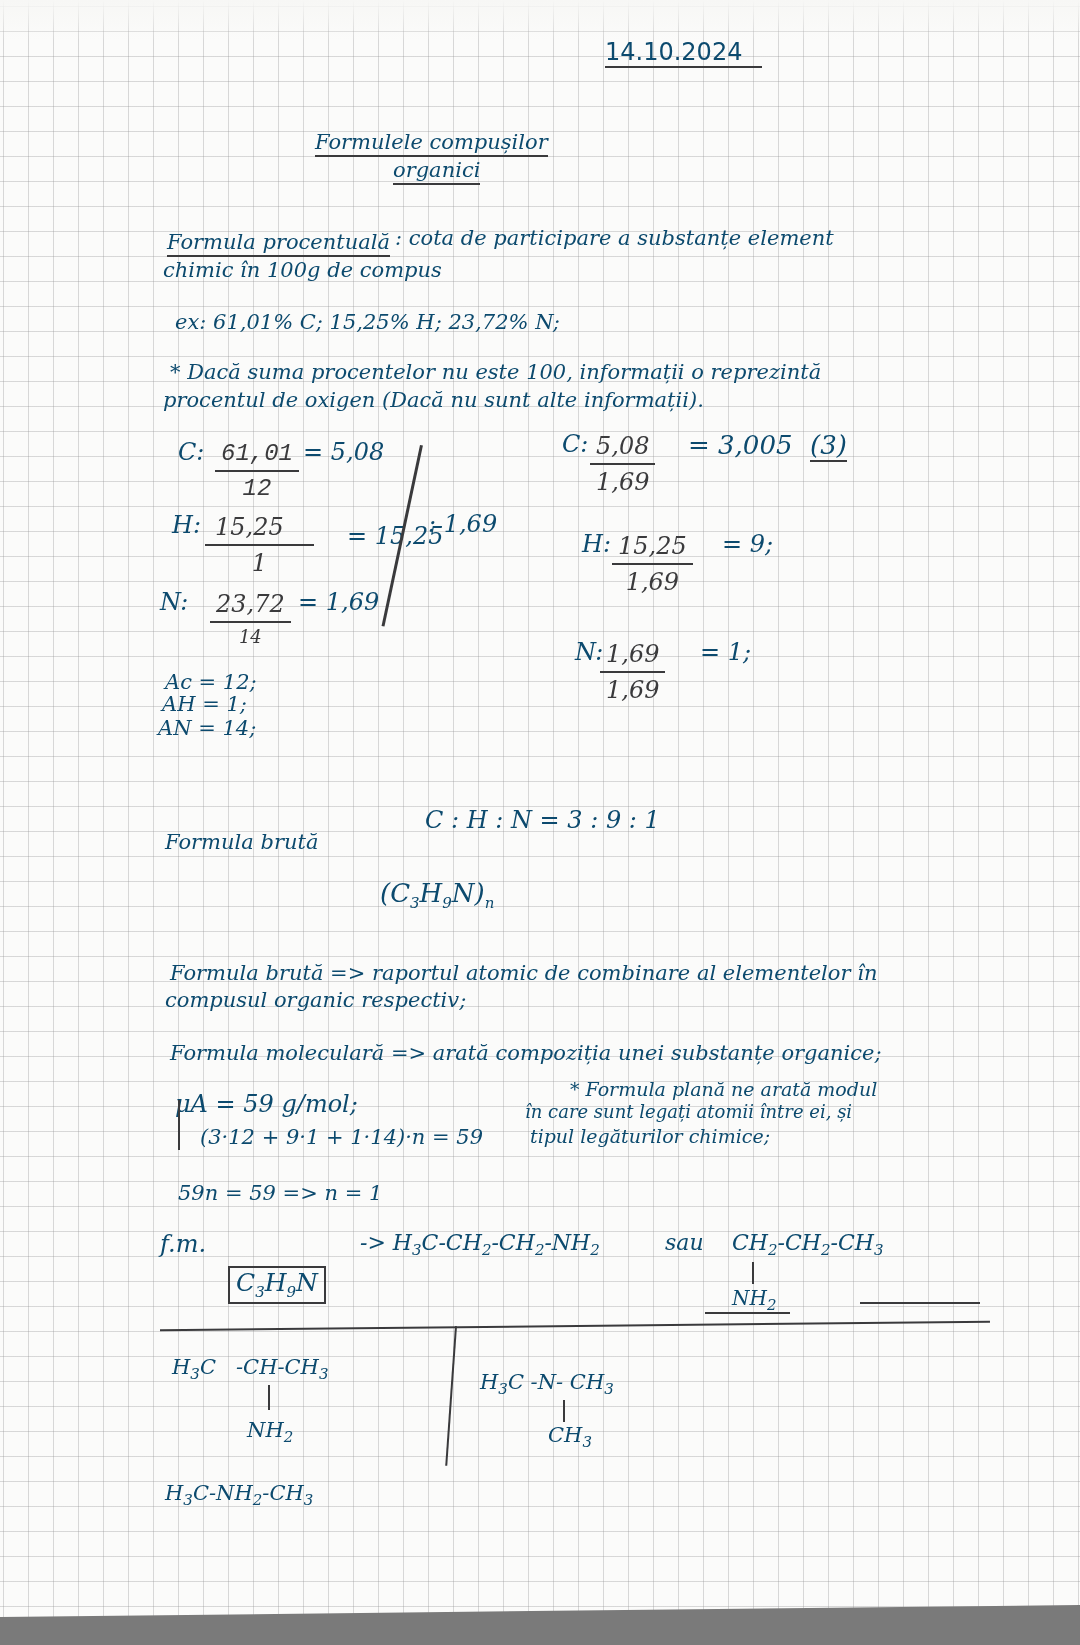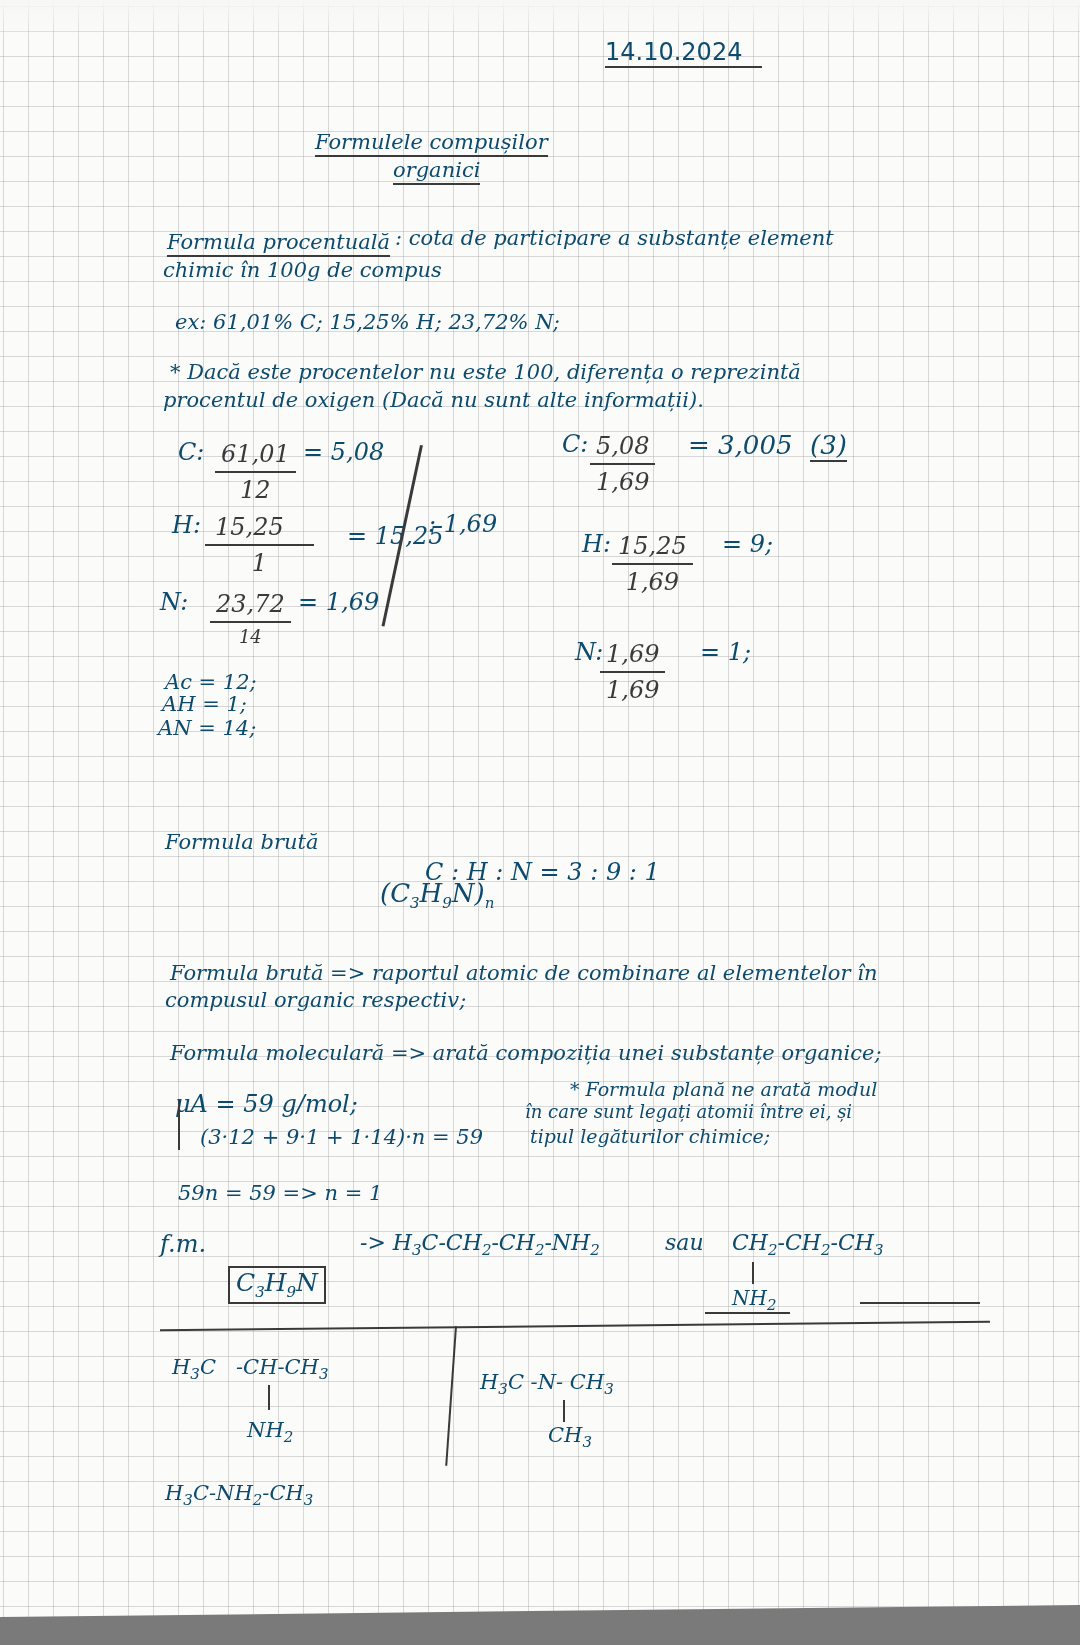--- a/index.html
+++ b/index.html
@@ -49,25 +49,25 @@
 
 <div class="ink under" style="left:605px; top:40px; font-size:24px; font-style:normal; font-family:'DejaVu Sans',sans-serif; padding-right:20px;">14.10.2024</div>
 
 <div class="ink under small" style="left:315px; top:132px;">Formulele compușilor</div>
 <div class="ink under small" style="left:345px; top:160px;margin-left:48px;">organici</div>
 
 <div class="ink under" style="left:167px; top:232px; font-size:21px;">Formula procentuală</div>
 <div class="ink small" style="left:395px; top:228px;">: cota de participare a substanțe element</div>
 <div class="ink small" style="left:163px; top:260px;">chimic în 100g de compus</div>
 <div class="ink small" style="left:175px; top:312px;">ex: 61,01% C; 15,25% H; 23,72% N;</div>
-<div class="ink small" style="left:170px; top:362px;">* Dacă este procentelor nu este 100, diferența o reprezintă</div>
+<div class="ink small" style="left:170px; top:362px;">* Dacă suma procentelor nu este 100, informații o reprezintă</div>
 <div class="ink small" style="left:163px; top:390px;">procentul de oxigen (Dacă nu sunt alte informații).</div>
 
 <div class="ink" style="left:178px; top:440px;">C:</div>
-<div class="frac" style="left:215px; top:440px;">
+<div class="frac" style="left:215px; top:440px;font-family:Liberation Mono, monospace;">
   <span class="num">61,01</span>
   <span class="den">12</span>
 </div>
 <div class="ink" style="left:303px; top:440px;">= 5,08</div>
 
 <div class="ink" style="left:172px; top:513px;">H:</div>
 <div class="frac" style="left:205px; top:513px;">
   <span class="num" style="padding:0 30px 3px 10px;">15,25</span>
   <span class="den">1</span>
 </div>
@@ -103,21 +103,21 @@
 <div class="ink" style="left:722px; top:532px;">= 9;</div>
 
 <div class="ink" style="left:575px; top:640px;">N:</div>
 <div class="frac" style="left:600px; top:640px;">
   <span class="num">1,69</span>
   <span class="den">1,69</span>
 </div>
 <div class="ink" style="left:700px; top:640px;">= 1;</div>
 
 <div class="ink" style="left:165px; top:832px; font-size:21px;">Formula brută</div>
-<div class="ink" style="left:425px; top:860px;text-align:center;">C : H : N = 3 : 9 : 1</div>
+<div class="ink" style="left:425px; top:808px;text-align:center;">C : H : N = 3 : 9 : 1</div>
 <div class="ink" style="left:380px; top:880px; font-size:26px;">(C<sub>3</sub>H<sub>9</sub>N)<sub>n</sub></div>
 
 <div class="ink small" style="left:170px; top:963px;">Formula brută =&gt; raportul atomic de combinare al elementelor în</div>
 <div class="ink small" style="left:165px; top:990px;">compusul organic respectiv;</div>
 <div class="ink small" style="left:170px; top:1043px;">Formula moleculară =&gt; arată compoziția unei substanțe organice;</div>
 
 <div class="ink" style="left:175px; top:1092px;">μA = 59 g/mol;</div>
 <div class="ink" style="left:200px; top:1127px; font-size:21px;">(3·12 + 9·1 + 1·14)·n = 59</div>
 <div class="line" style="left:178px; top:1100px; width:2px; height:50px;"></div>
 

